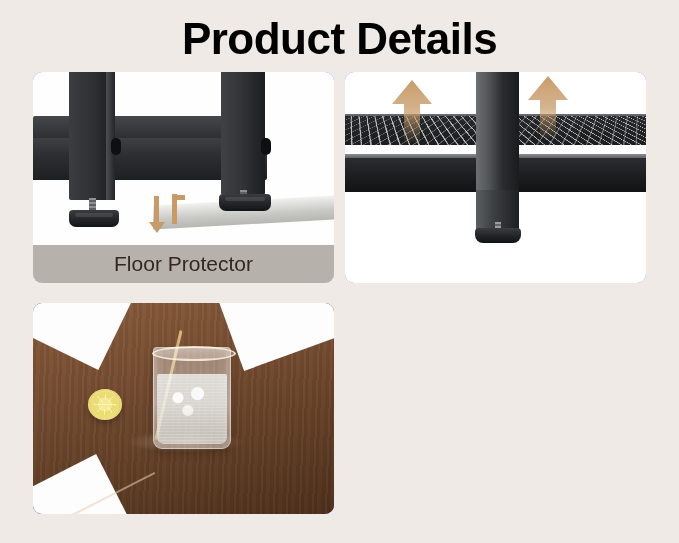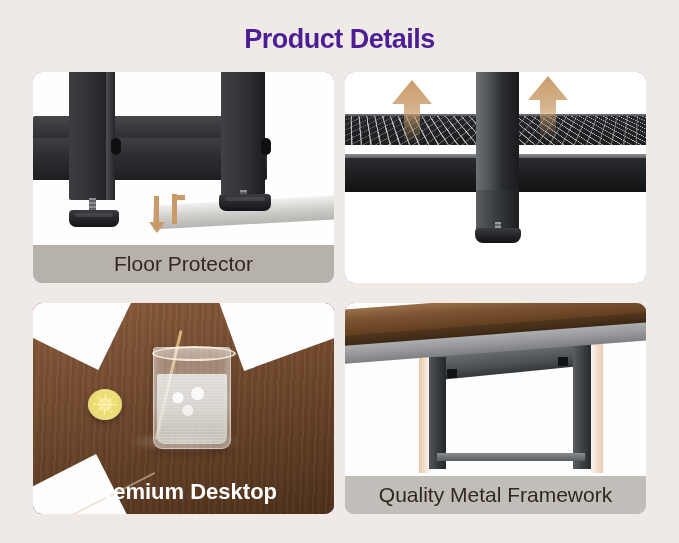--- a/index.html
+++ b/index.html
@@ -15,23 +15,23 @@
     position: relative;
   }
 
   
   .page-title {
     position: absolute;
     left: 0;
     top: 16px;
     width: 679px;
     text-align: center;
-    font-size: 27px;
+    font-size: 44px;
     font-weight: bold;
-    color: #4c1d95;
+    color: #000000;
     letter-spacing: -0.5px;
     line-height: 46px;
   }
 
   
   .panel-grid {
     position: absolute;
     left: 33px;
     top: 72px;
     width: 613px;
@@ -600,37 +600,16 @@
       <div class="p3-edge-line"></div>
 
       <div class="p3-wet"></div>
       <div class="p3-lemon"></div>
       <div class="p3-straw"></div>
       <div class="p3-glass">
         <div class="p3-glass-water"></div>
         <div class="p3-glass-rim"></div>
       </div>
     </div>
-    <div class="caption overlay-white">Premium Desktop</div>
   </div>
 
-  <div class="panel p4">
-    <div class="panel-media">
-      <div class="p4-glow-l"></div>
-      <div class="p4-glow-r"></div>
-
-      <div class="p4-apron-shade"></div>
-      <div class="p4-apron"></div>
-
-      <div class="p4-leg-l"></div>
-      <div class="p4-leg-r"></div>
-      <div class="p4-stretcher"></div>
-      <div class="p4-bracket-l"></div>
-      <div class="p4-bracket-r"></div>
-
-      <div class="p4-under"></div>
-      <div class="p4-top-edge"></div>
-      <div class="p4-top"></div>
-    </div>
-    <div class="caption translucent">Quality Metal Framework</div>
-  </div>
 
 </div>
 
 </body></html>

